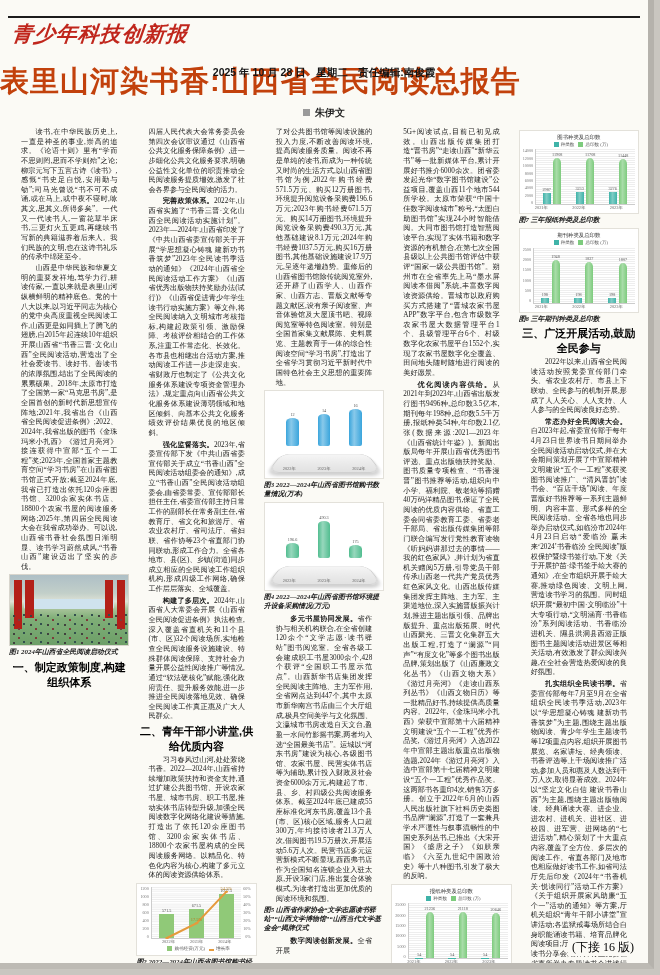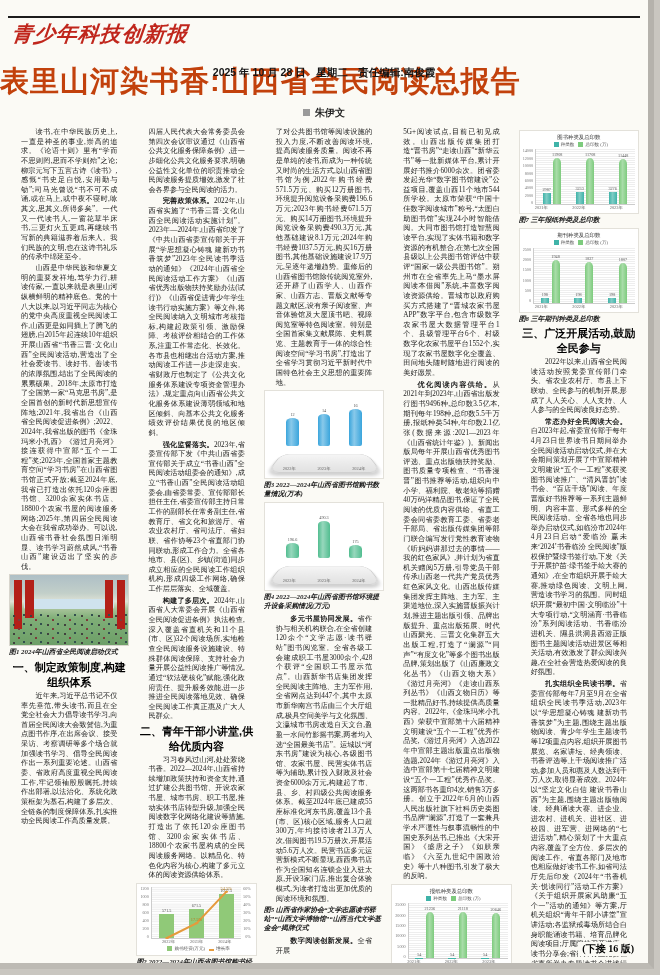--- a/index.html
+++ b/index.html
@@ -75,21 +75,20 @@
         <div class="photo crowd">
           <div class="band"></div>
           <div class="rb l1"></div>
           <div class="rb l2"></div>
           <div class="rb r1"></div>
           <div class="rb r2"></div>
           <div class="dots"></div>
         </div>
         <div class="figcap">图1 2024年山西省全民阅读启动仪式</div>
         <h3>一、制定政策制度,构建组织体系</h3>
-        <p class="para">近年来,习近平总书记不仅率先垂范,带头读书,而且在全党全社会大力倡导读书学习,向首届全民阅读大会致贺信,为重点图书作序,在出席会议、接受采访、考察调研等多个场合就加强读书学习、倡导全民阅读作出一系列重要论述。山西省委、省政府高度重视全民阅读工作,牢记领袖殷殷嘱托,持续作出部署,以法治化、系统化政策框架为基石,构建了多层次、全链条的制度保障体系,扎实推动全民阅读工作高质量发展。</p>
       </div>
     <div class="col">
         <p class="para" style="text-indent: 0px;">四届人民代表大会常务委员会第四次会议审议通过《山西省公共文化服务保障条例》,进一步细化公共文化服务要求,明确公益性文化单位的职责推动全民阅读服务提质增效,激发了社会各界参与全民阅读的活力。</p>
         <p class="para"><b class="lead">完善政策体系。</b>2022年,山西省实施了“书香三晋·文化山西全民阅读活动实施计划”。2023年—2024年,山西省印发了《中共山西省委宣传部关于开展“学思想凝心铸魂 建新功书香筑梦”2023年全民读书季活动的通知》《2024年山西省全民阅读活动工作方案》《山西省优秀出版物扶持奖励办法(试行)》《山西省促进青少年学生读书行动实施方案》等文件,将全民阅读纳入文明城市考核指标,构建起政策引领、激励保障、考核评价相结合的工作体系,注重工作常态化、长效化。各市县也相继出台活动方案,推动阅读工作进一步走深走实。省财政厅也制定了《公共文化服务体系建设专项资金管理办法》,规定重点向山西省公共文化服务体系建设薄弱领域和地区倾斜、向基本公共文化服务绩效评价结果优良的地区倾斜。</p>
         <p class="para"><b class="lead">强化监督落实。</b>2023年,省委宣传部下发《中共山西省委宣传部关于成立“书香山西”全民阅读活动组委会的通知》,成立“书香山西”全民阅读活动组委会,由省委常委、宣传部部长担任主任,省委宣传部主持日常工作的副部长任常务副主任,省教育厅、省文化和旅游厅、省农业农村厅、省司法厅、省妇联、省作协等23个省直部门协同联动,形成工作合力。全省各地市、县(区)、乡镇(街道)同步成立相应的全民阅读工作组织机构,形成四级工作网络,确保工作层层落实、全域覆盖。</p>
         <p class="para"><b class="lead">构建了多层次。</b>2024年,山西省人大常委会开展《山西省全民阅读促进条例》执法检查,深入覆盖省直机关和11个县(市、区)32个阅读场所,实地检查全民阅读服务设施建设、特殊群体阅读保障、支持社会力量开展公益性阅读推广等情况,通过“软法硬核化”赋能,强化政府责任、提升服务效能,进一步推进全民阅读落地见效、确保全民阅读工作真正惠及广大人民群众。</p>
         <h3>二、青年干部小讲堂,供给优质内容</h3>
         <p class="para">习习春风过山河,处处萦绕书香。2022—2024年,山西省持续增加政策扶持和资金支持,通过扩建公共图书馆、开设农家书屋、城市书房、职工书屋,推动实体书店转型升级,加强全民阅读数字化网络化建设等措施,打造出了依托120余座图书馆、3200余家实体书店、18800个农家书屋构成的全民阅读服务网络。以精品化、特色化内容为核心,构建了多元立体的阅读资源供给体系。</p>
         <div class="chart">
           <div class="c-body" style="height: 52px;">
@@ -317,14 +316,14 @@
             <span>2023年</span>
           </div>
         </div>
         <div class="figcap">图8 三年期刊种类及总印数</div>
         <h3>三、广泛开展活动,鼓励全民参与</h3>
         <p class="para">2022年以来,山西省全民阅读活动按照党委宣传部门牵头、省农业农村厅、市县上下联动、全民参与的机制开展,形成了人人关心、人人支持、人人参与的全民阅读良好态势。</p>
         <p class="para"><b class="lead">常态办好全民阅读大会。</b>自2023年起,省委宣传部于每年4月23日世界读书日期间举办全民阅读活动启动仪式,并在大会期间策划开展了中宣部精神文明建设“五个一工程”奖获奖图书阅读推广、“清风晋韵”读书会、“百店千场”阅读、年度晋版好书推荐等一系列主题鲜明、内容丰富、形式多样的全民阅读活动。全省各地也同步举办启动仪式,如临汾市2024年4月23日启动“爱临汾 赢未来‘2024’书香临汾 全民阅读”版权保护暨绿书签行动,下发《关于开展护苗·绿书签手绘大赛的通知》,在全市组织开展手绘大赛,推动绿色阅读、文明上网,营造读书学习的氛围。同时组织开展“最初中国·文明临汾”十大专项行动,“文明涵育·书香临汾”系列阅读活动、书香临汾进机关、隰县洪洞县西游正版图书主题阅读活动进景区等相关活动,有效激发了群众阅读兴趣,在全社会营造热爱阅读的良好氛围。</p>
         <p class="para"><b class="lead">扎实组织全民读书季。</b>省委宣传部每年7月至9月在全省组织全民读书季活动,2023年以“学思想凝心铸魂 建新功书香筑梦”为主题,围绕主题出版物阅读、青少年学生主题读书等12项重点内容,组织开展图书展览、名家讲坛、经典领读、书香评选等上千场阅读推广活动,参加人员和惠及人数达到千万人次,取得显著成效。2024年以“坚定文化自信 建设书香山西”为主题,围绕主题出版物阅读、经典诵读大赛、进企业、进农村、进机关、进社区、进校园、进军营、进网络的“七进活动”,精心策划了十大重点内容,覆盖了全方位、多层次的阅读工作。省直各部门及地市也相应做好读书工作,如省司法厅先后印发《2024年“书香机关·悦读同行”活动工作方案》《关于组织开展家风助廉“五个一”活动的通知》等方案,厅机关组织“青年干部小讲堂”宣讲活动;各监狱戒毒场所结合自身职能诵读书籍、培育品牌化阅读项目;厅属院校召开讲座、读书分享会;省律师行业党委在省直所举办专题读书会讲述行业故事,传承行业优良传统,增强文化自信等。</p>
       </div>
   </div>
-  <div style="position:absolute;right:14px;bottom:7px;font-weight:bold;font-size:10px;background:#fbfaf5;padding-left:4px;margin-left:36px;">(下接 16 版)</div>
+  <div style="position:absolute;right:14px;bottom:7px;font-weight:normal;font-size:12px;background:#fbfaf5;padding-left:4px;margin-left:36px;">(下接 16 版)</div>
 </div>
 
 </body></html>

